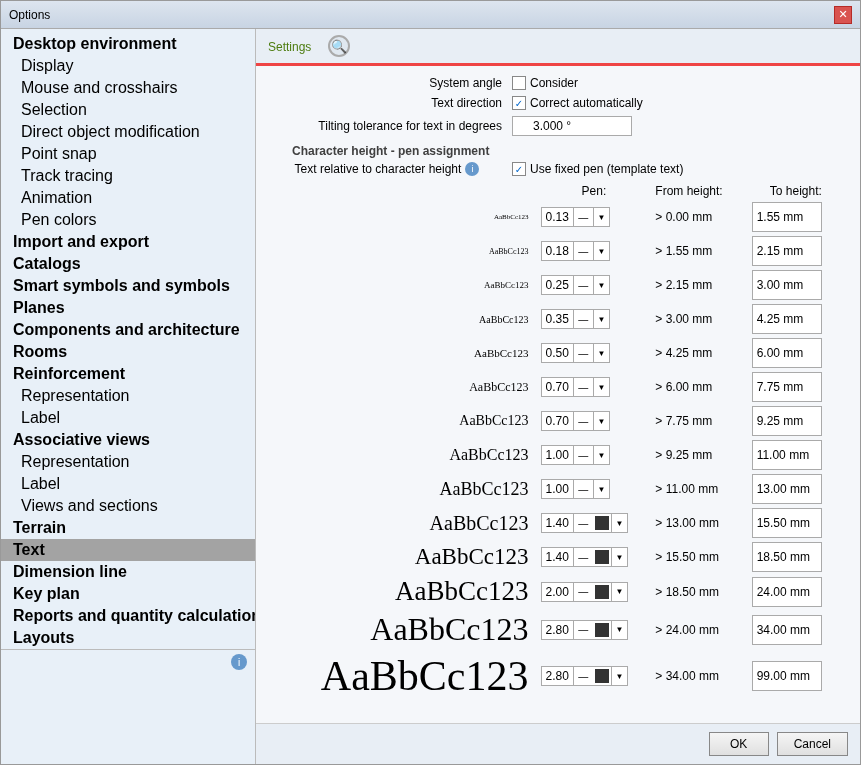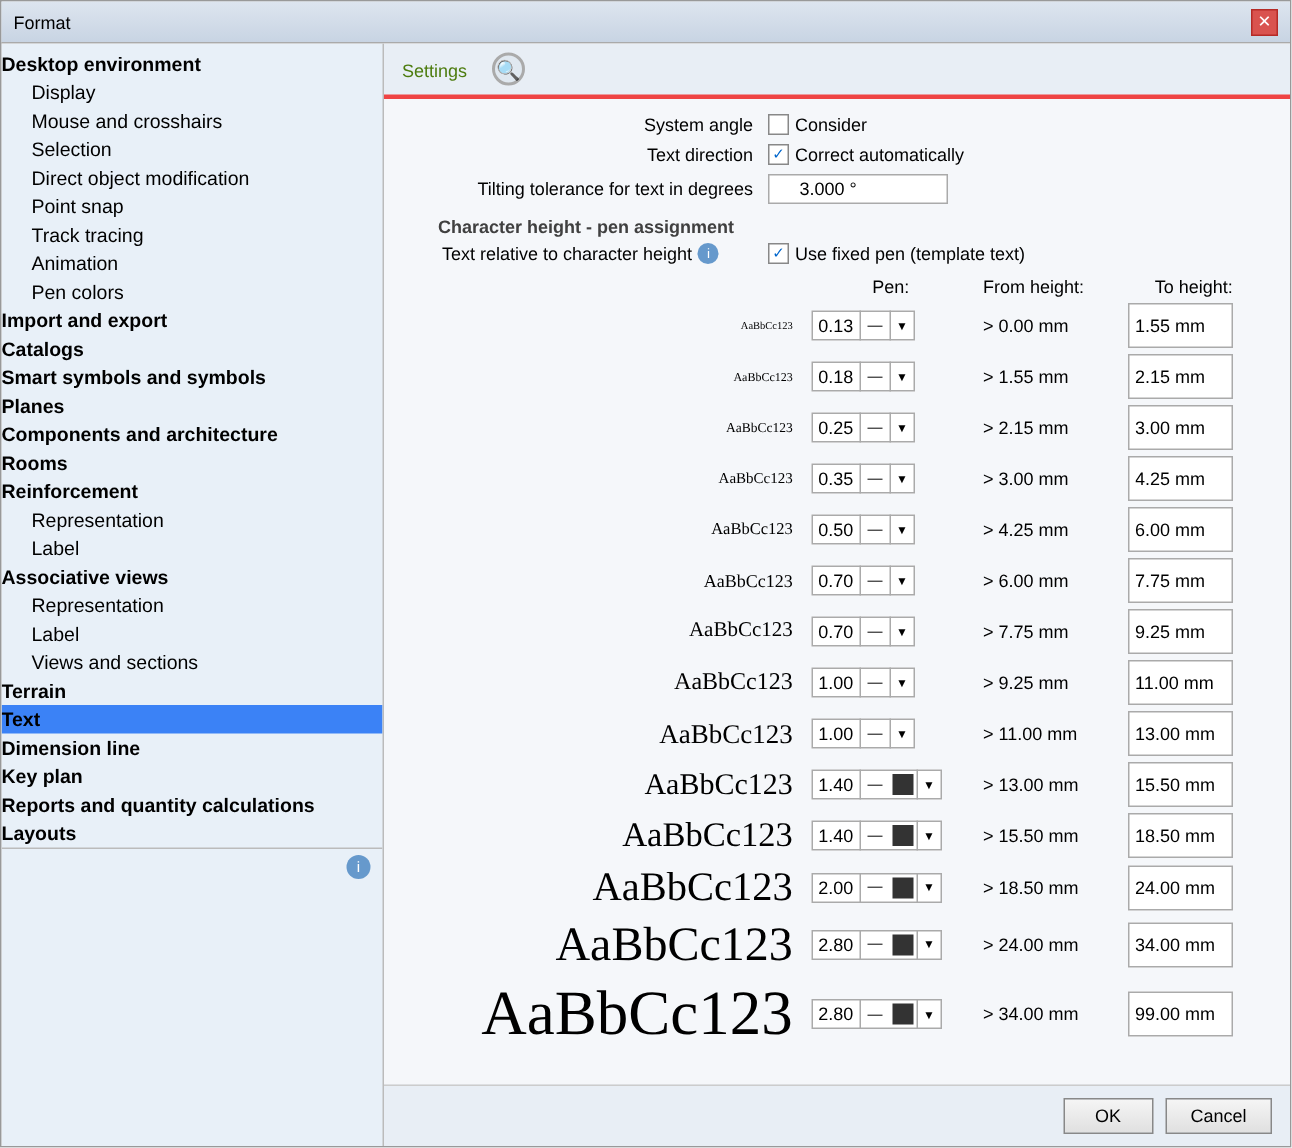--- a/index.html
+++ b/index.html
@@ -41,27 +41,27 @@
 
     
     .sidebar {
       width: 255px;
       background: #e8f0f8;
       border-right: 1px solid #bbb;
       overflow-y: auto;
       padding: 4px 0;
     }
     .sidebar-item {
-      padding: 2px 0;
+      padding: 2px 12px;
       cursor: pointer;
       color: #000;
-      font-size: 13px;
+      font-size: 16px;
       white-space: nowrap;
     }
-    .sidebar-item.selected { background: #3b82f6; font-weight: bold; }
+    .sidebar-item.selected { background: #a3a3a3; font-weight: bold; }
     .sidebar-item.indent1 { padding-left: 20px; }
     .sidebar-item.bold { font-weight: bold; }
     .sidebar-footer {
       padding: 4px 8px;
       border-top: 1px solid #bbb;
       display: flex;
       align-items: center;
       justify-content: flex-end;
     }
     .info-icon-sidebar {
@@ -239,21 +239,21 @@
       cursor: pointer;
       min-width: 60px;
     }
   </style>
 </head>
 <body>
 
 <div class="window">
 
   <div class="title-bar">
-    <span class="title-bar-title">Format</span>
+    <span class="title-bar-title">Options</span>
     <button class="title-bar-close">✕</button>
   </div>
 
   <div class="main-content">
 
     <div class="sidebar" id="sidebar-container">
 
     <div class="sidebar-item  bold">Desktop environment</div>
         <div class="sidebar-item indent1">Display</div>
         <div class="sidebar-item indent1">Mouse and crosshairs</div>

